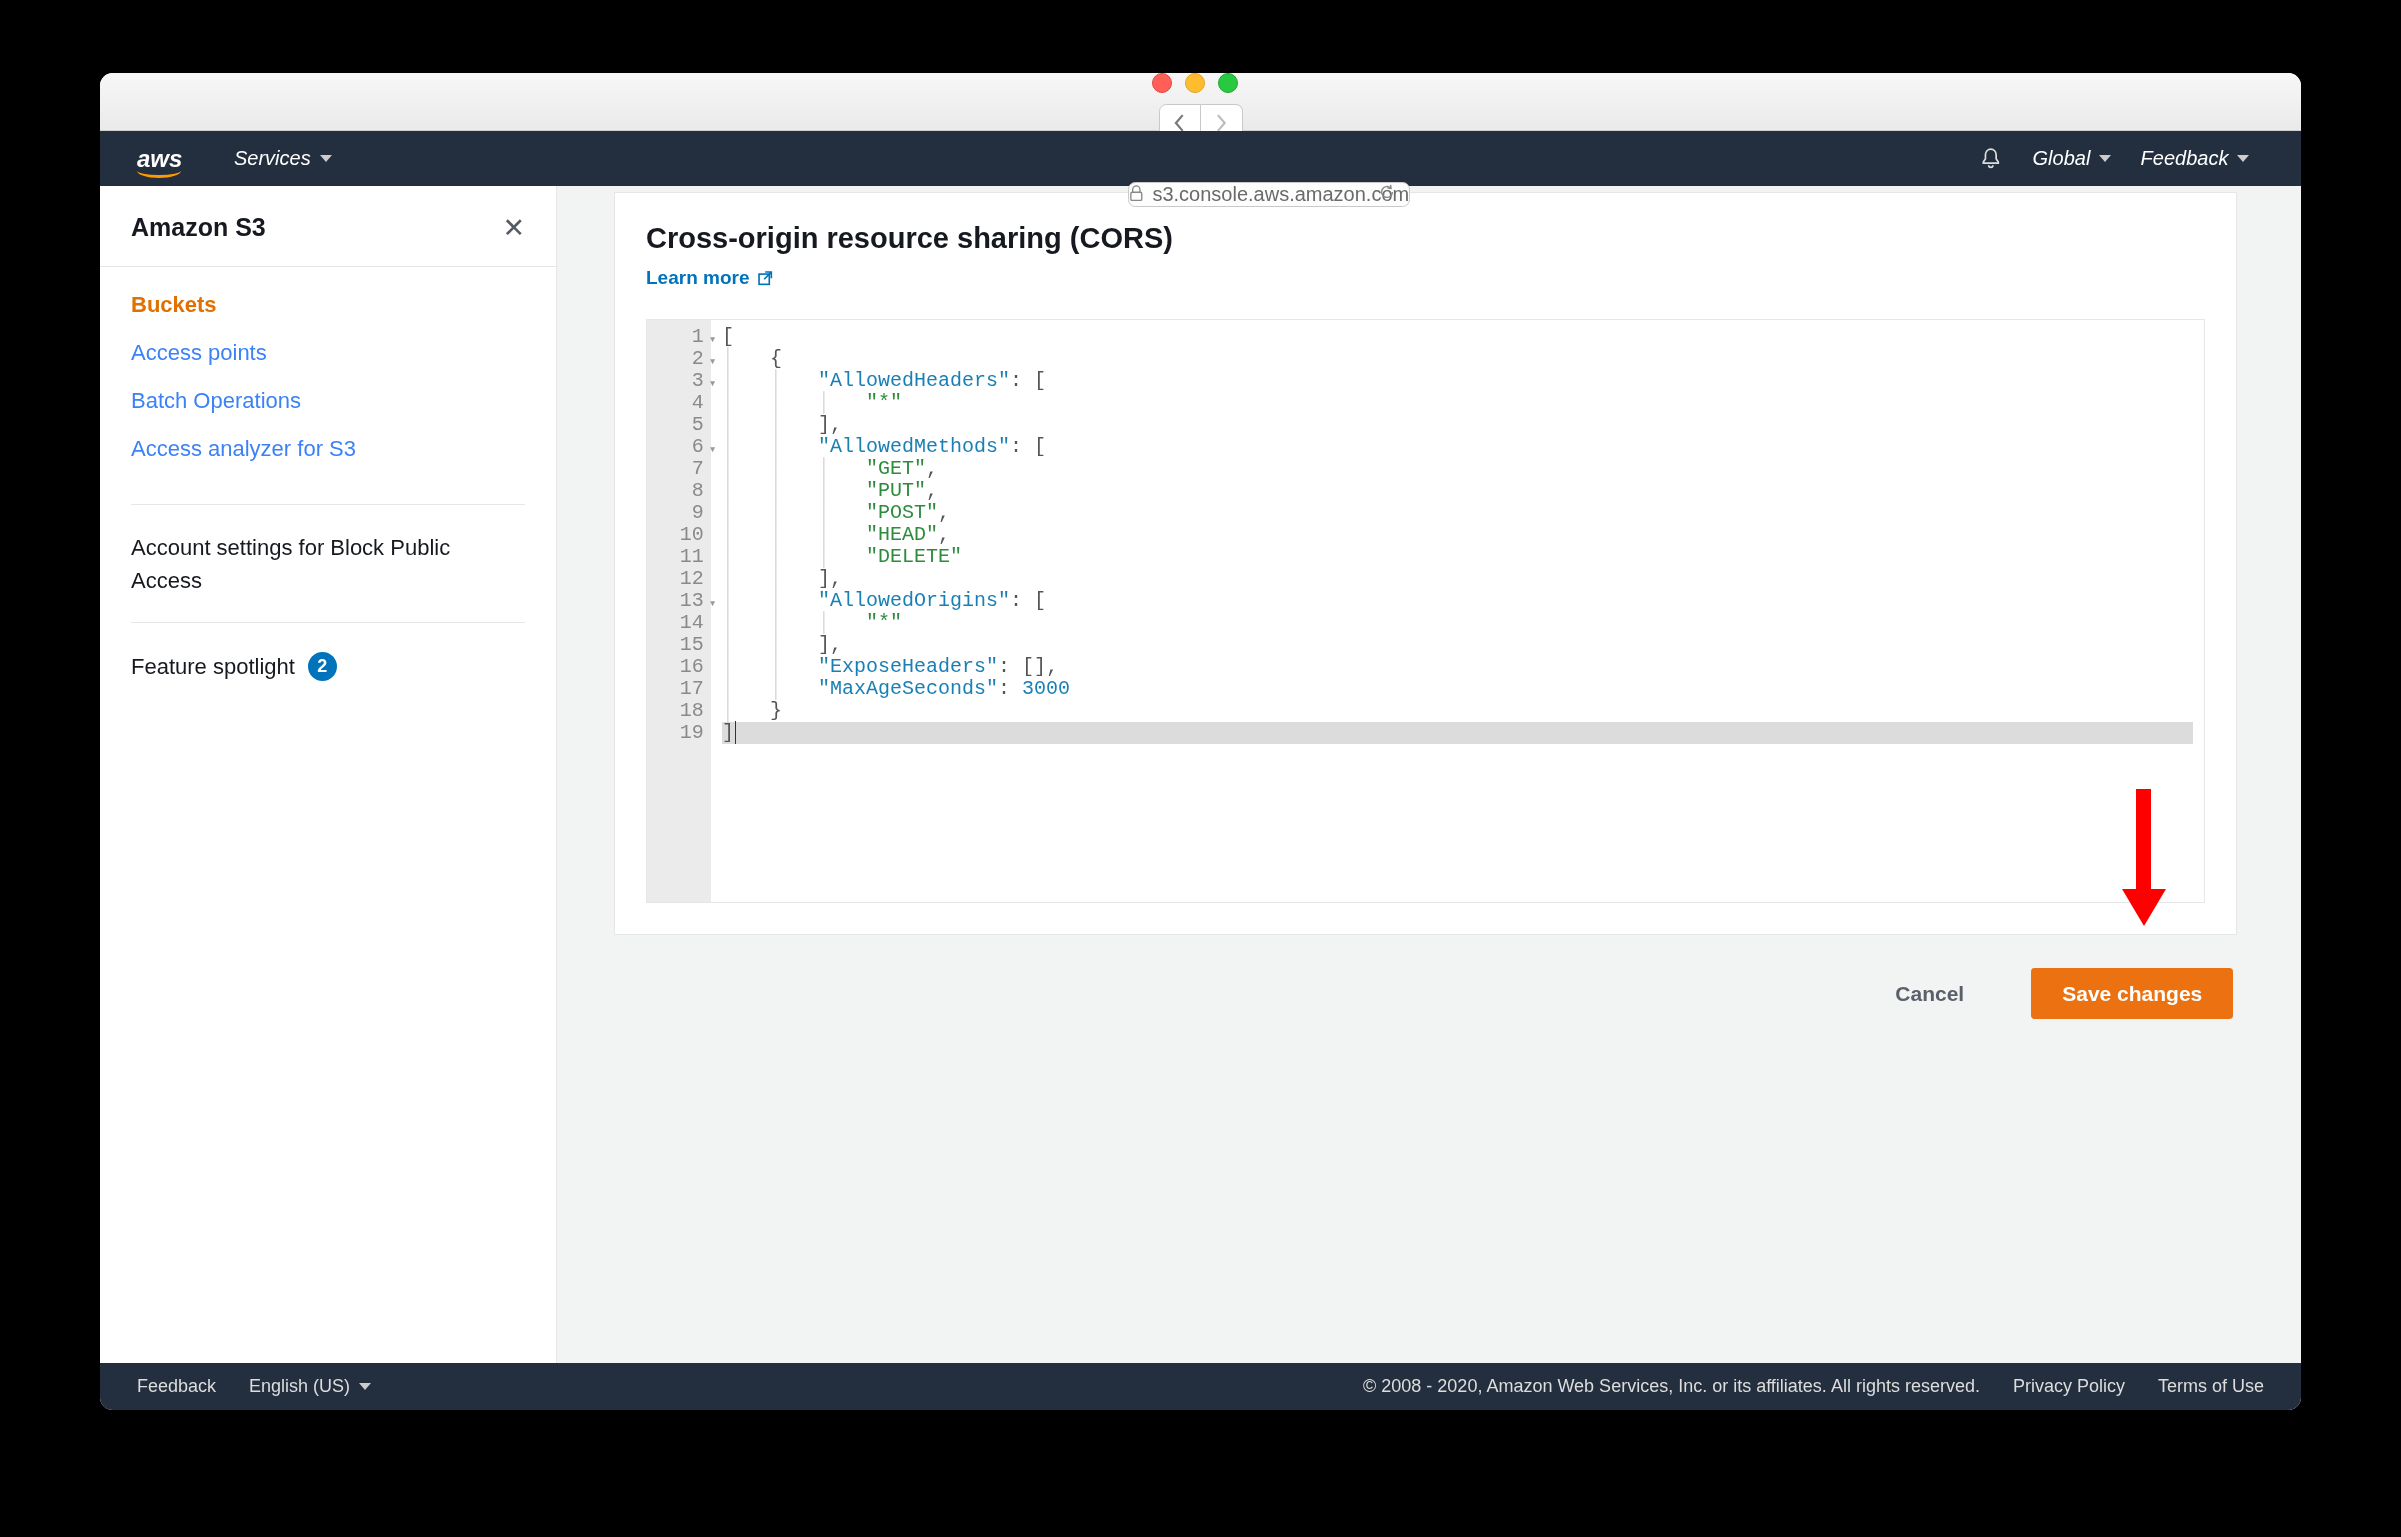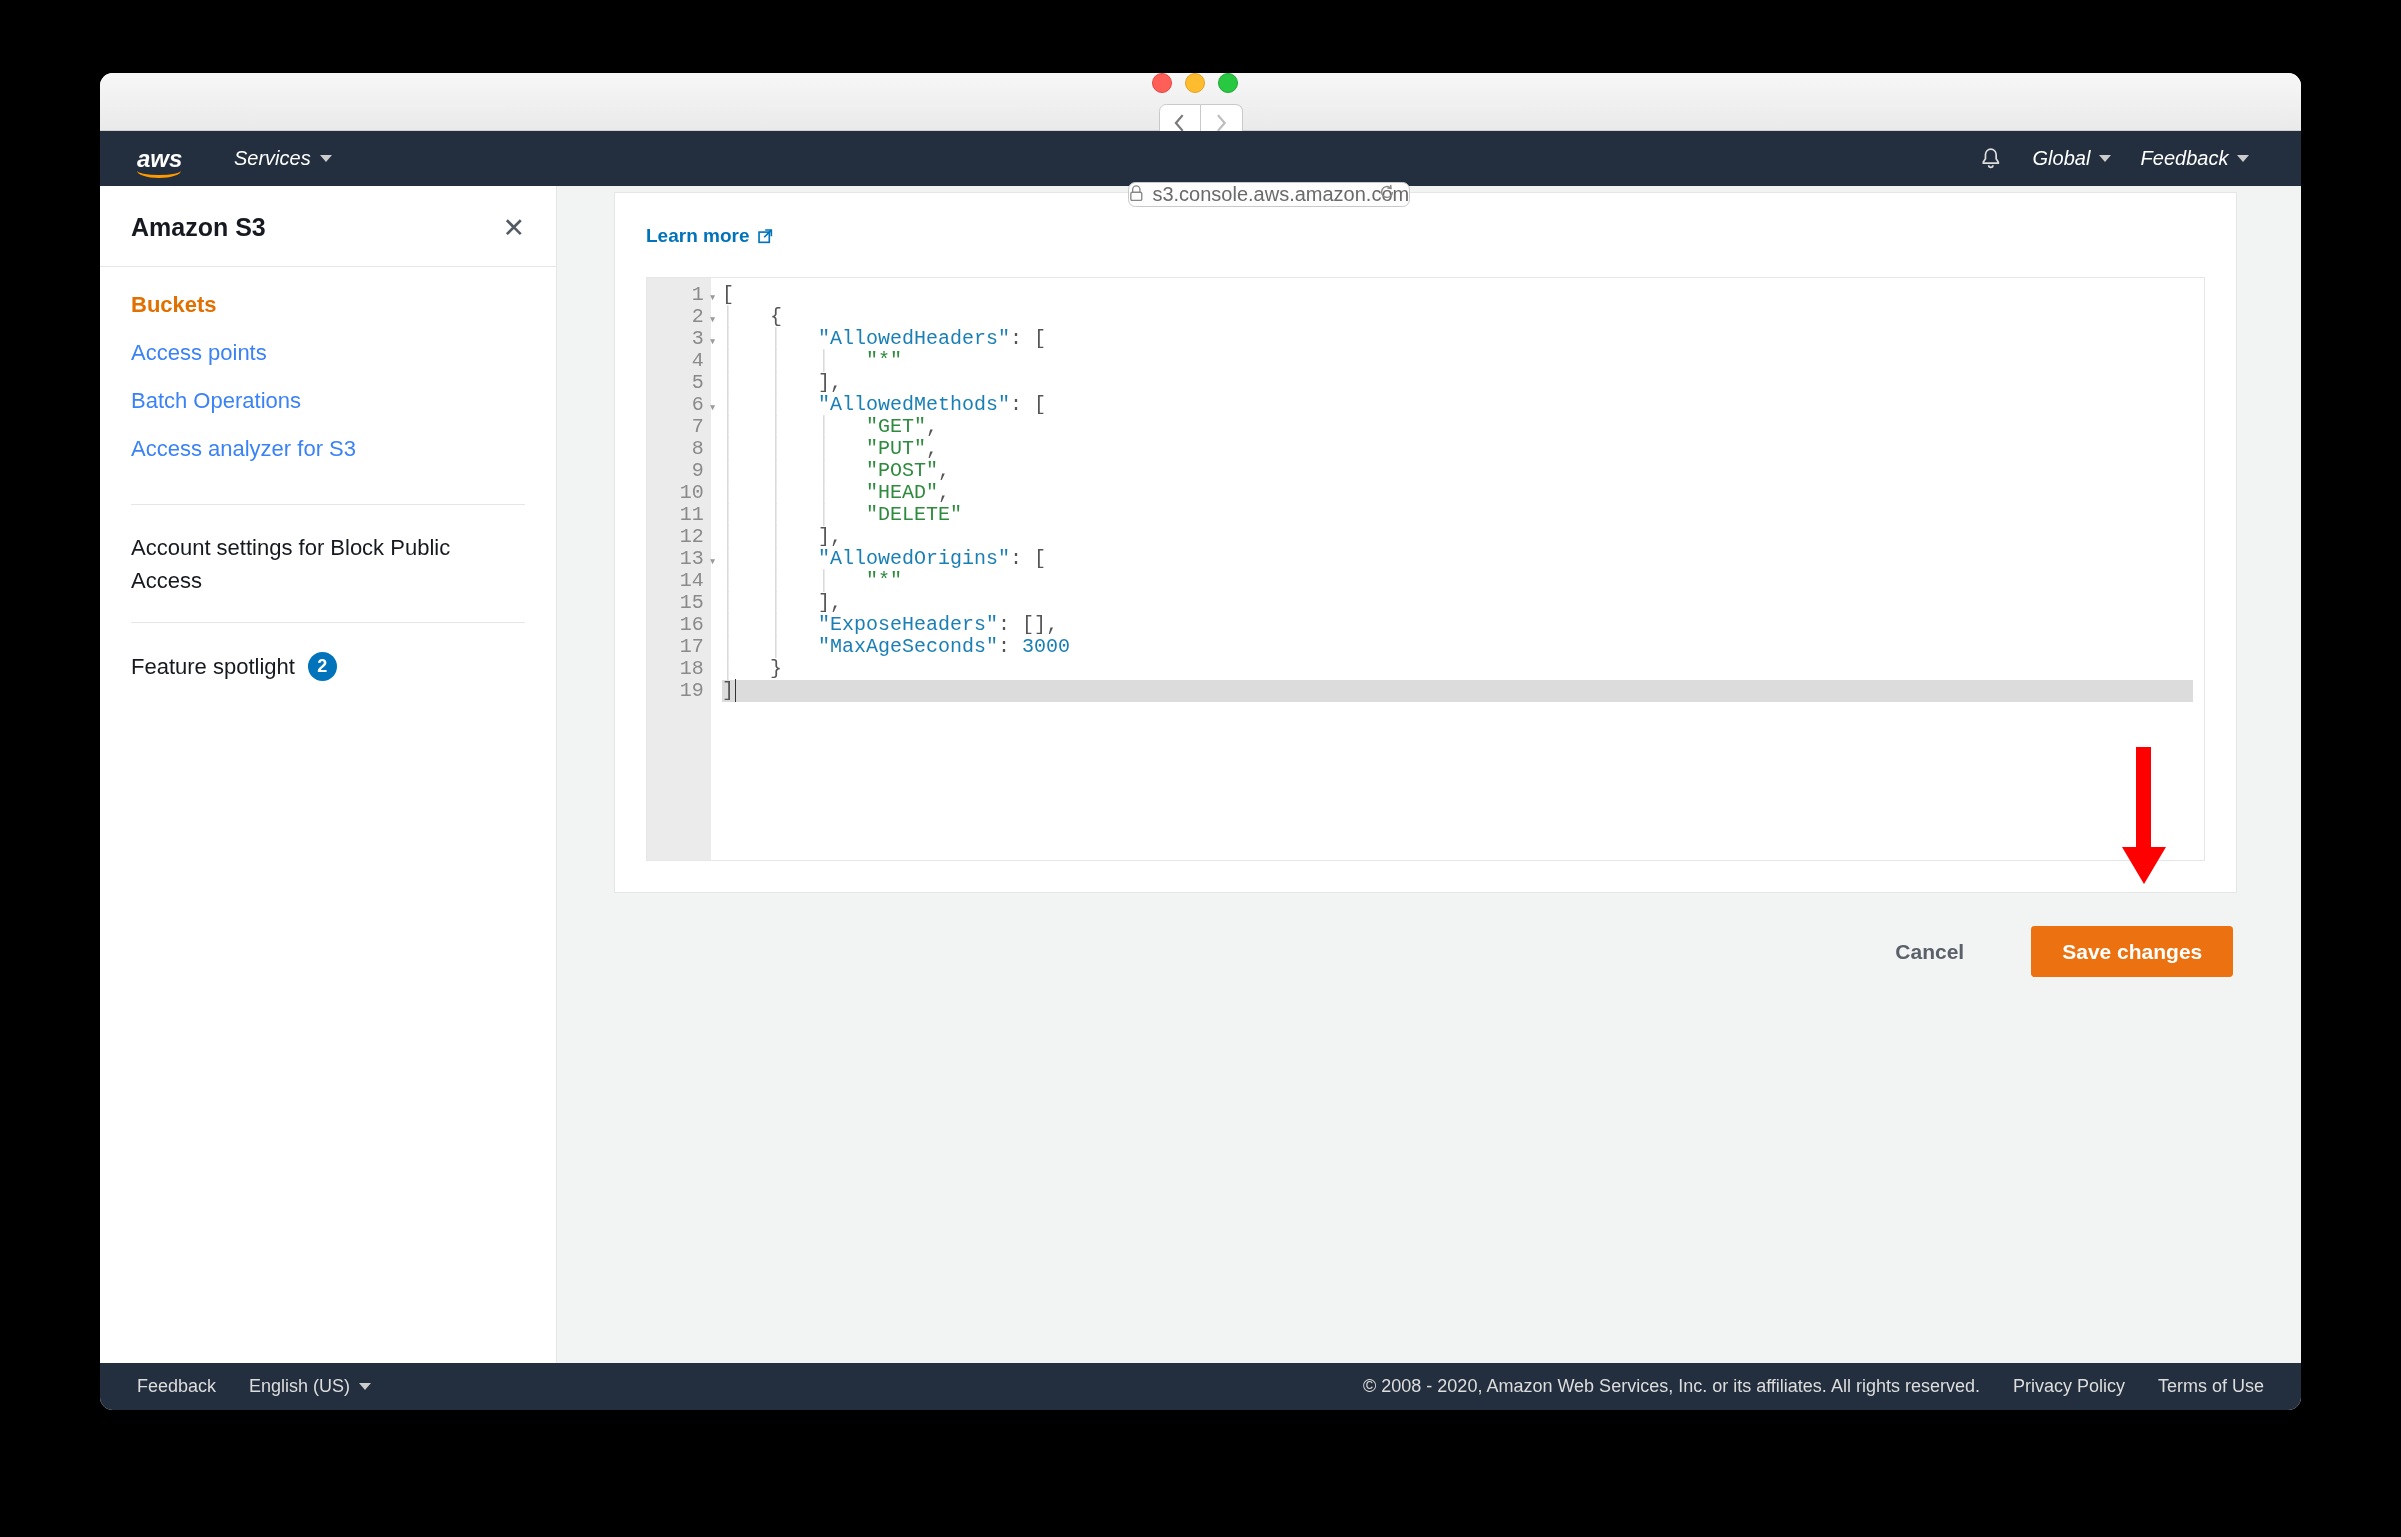--- a/index.html
+++ b/index.html
@@ -288,20 +288,21 @@
       </div>
       <div class="side-sep"></div>
       <div class="spotlight">
         <span>Feature spotlight</span>
         <span class="badge">2</span>
       </div>
     </div>
 
     <div class="content">
       <div class="panel">
+        <h1>Cross-origin resource sharing (CORS)</h1>
         <p>
           <a class="learn">
             <span>Learn more</span>
             <svg class="ext-icon" viewBox="0 0 16 16">
                 <rect x="2" y="4" width="10" height="10" fill="none" stroke="#0073bb" stroke-width="1.6"></rect>
                 <path d="M8 2 h6 v6 M14 2 L7 9" fill="none" stroke="#0073bb" stroke-width="1.6"></path>
               </svg>
           </a>
         </p>
         <div class="editor">

